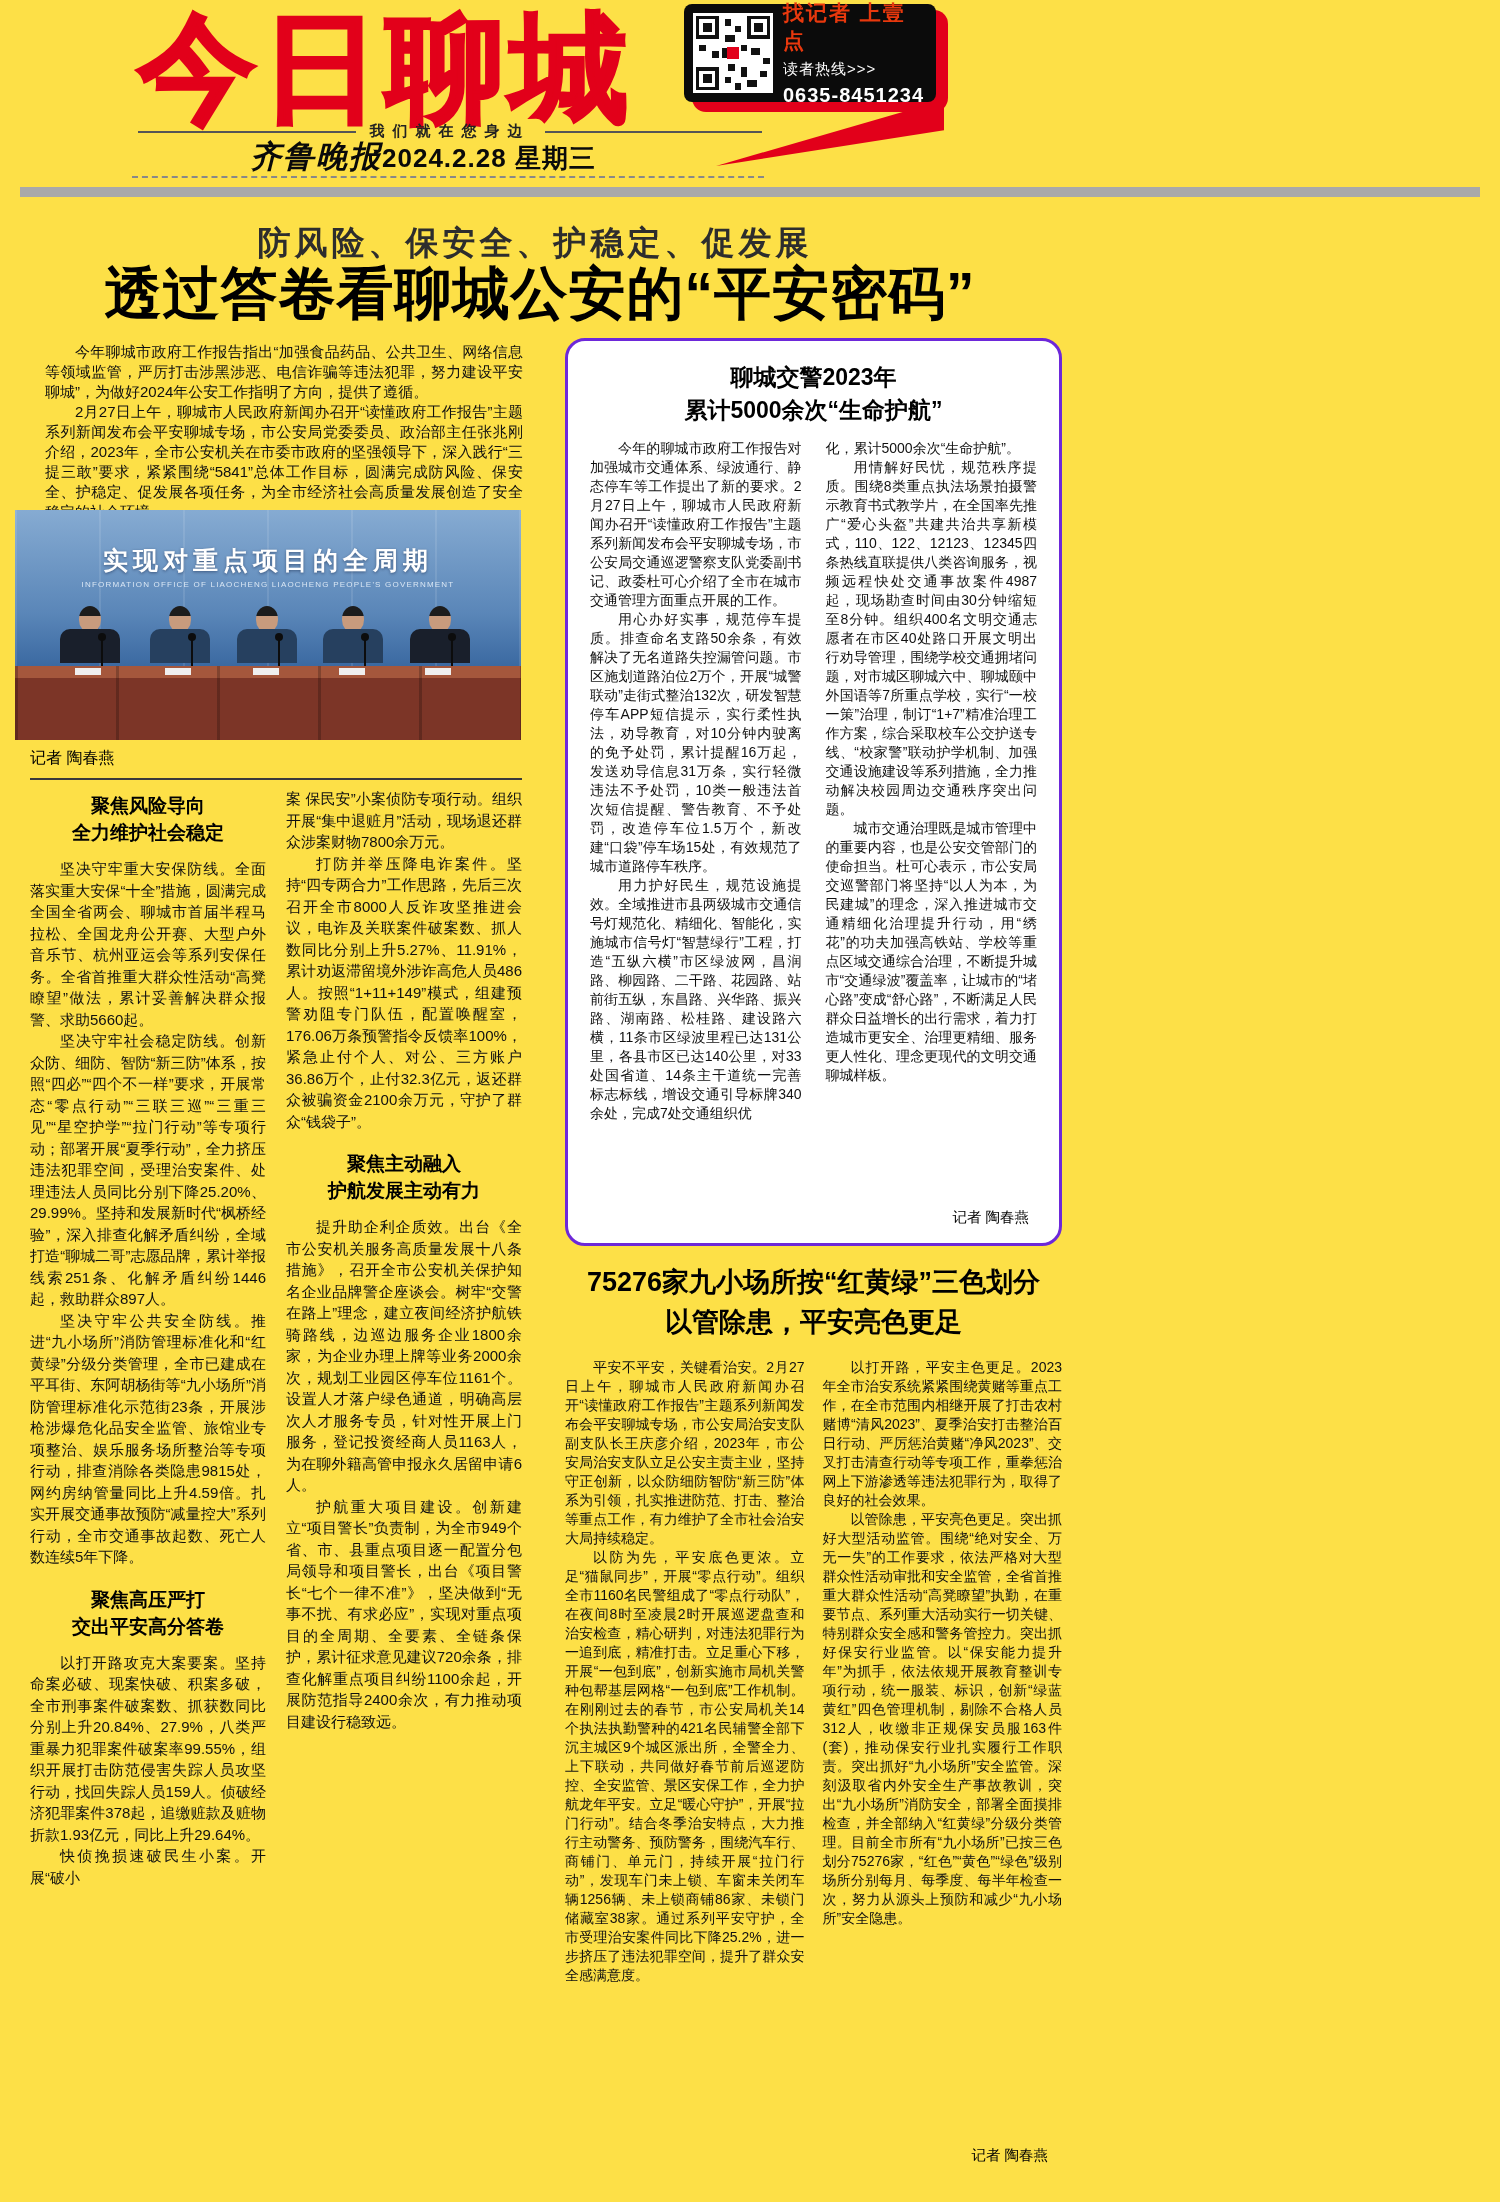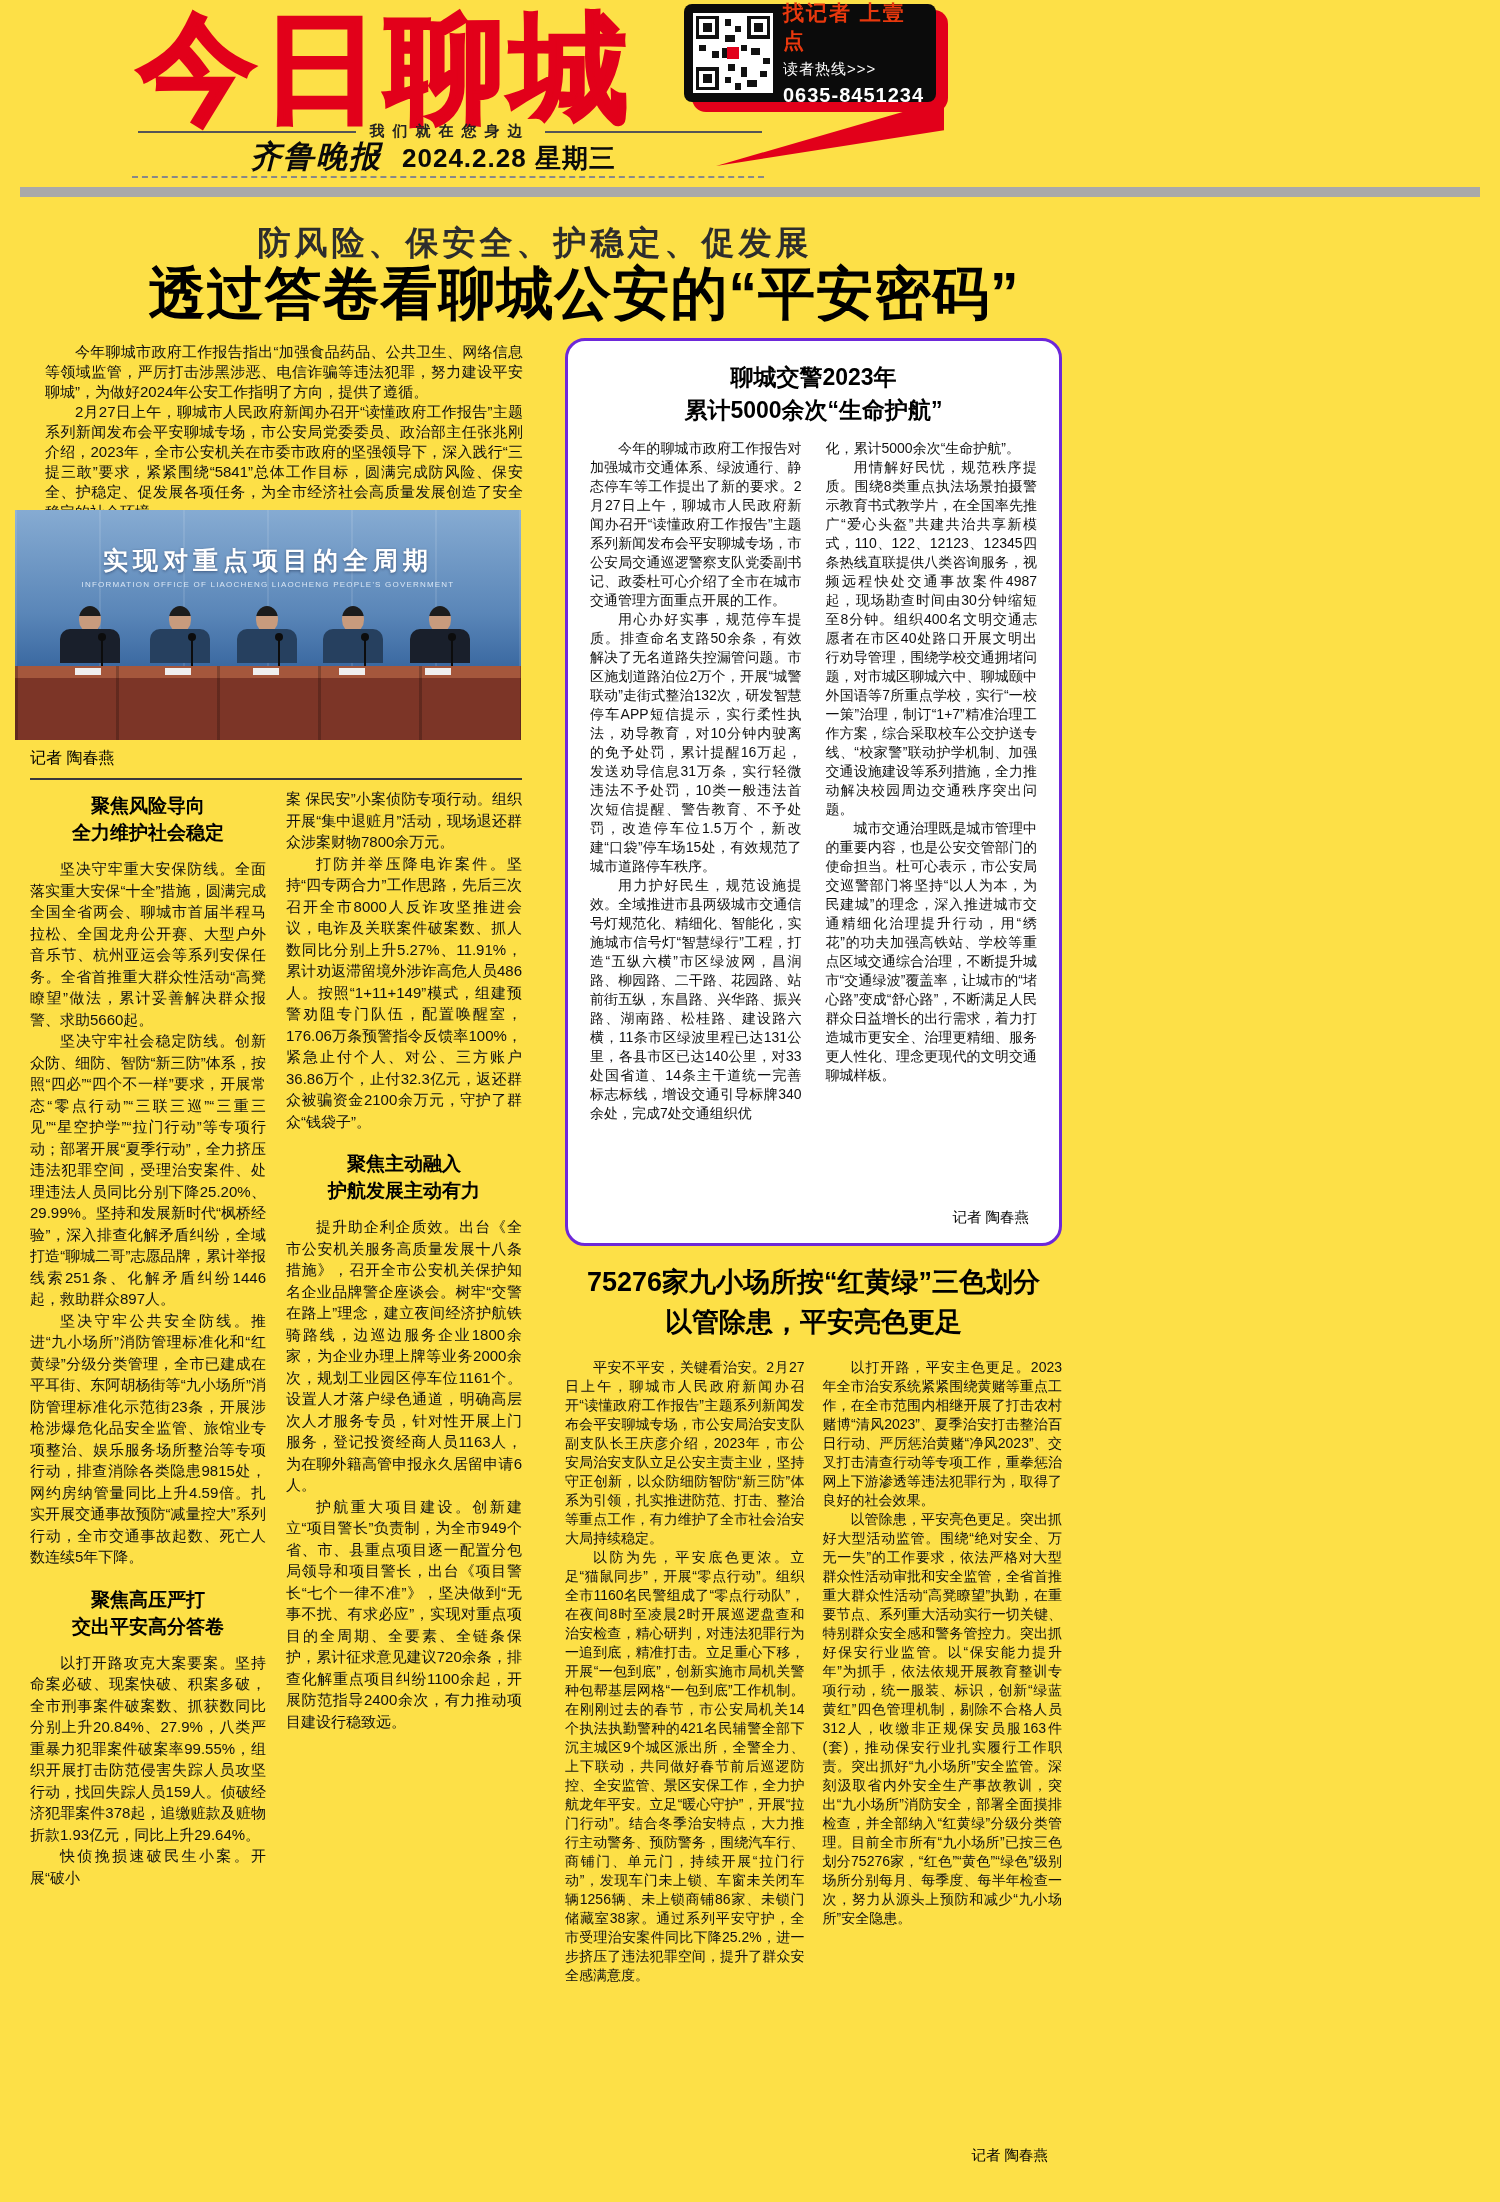--- a/index.html
+++ b/index.html
@@ -28,33 +28,33 @@
   .qr-texts { display:flex; flex-direction:column; gap:5px; }
   .qr-line1 { color:#e8380d; font-size:21px; font-weight:800; letter-spacing:2px; }
   .qr-line2 { color:#ffffff; font-size:15px; letter-spacing:1px; }
   .qr-phone { color:#ffffff; font-size:20px; font-weight:800; letter-spacing:1px; }
 
   .slogan-row { position:absolute; left:138px; top:122px; width:624px;
     display:flex; align-items:center; gap:14px; }
   .slogan-row .rule { flex:1; border-top:2px solid #555; height:0; }
   .slogan { font-size:15px; letter-spacing:8px; color:#222; font-weight:700; white-space:nowrap; }
 
-  .date-row { position:absolute; left:250px; top:136px; display:flex; align-items:baseline; gap:20px; }
+  .date-row { position:absolute; left:250px; top:136px; display:flex; align-items:baseline; }
   .paper-name { font-family:"DejaVu Serif","Liberation Serif",serif; font-style:italic;
     font-weight:900; font-size:31px; color:#0a0a0a; letter-spacing:2px; }
   .issue-date { font-size:26px; font-weight:800; color:#0a0a0a; letter-spacing:1px; }
   .dash-line { position:absolute; left:132px; top:176px; width:632px; border-top:2px dashed #888; }
 
   .gray-bar { position:absolute; left:20px; top:187px; width:1460px; height:10px; background:#a9a9a9; }
 
   
   .kicker { position:absolute; left:0; top:221px; width:1070px; text-align:center;
     font-size:33px; font-weight:700; color:#2d2d2d; letter-spacing:4px; }
   .headline { position:absolute; left:0; top:256px; width:1080px; text-align:center;
-    font-size:57px; font-weight:900; color:#000; letter-spacing:1px;margin-left:44px; }
+    font-size:57px; font-weight:900; color:#000; letter-spacing:1px; }
 
   
   .intro-wrap { position:absolute; left:45px; top:342px; width:478px; }
   .intro-wrap p { font-size:15px; line-height:20px; text-align:justify; text-indent:2em; color:#101010; }
 
   .photo { position:absolute; left:15px; top:510px; width:506px; height:230px; overflow:hidden;
     background:linear-gradient(180deg,#86abd2 0%, #5a86b8 45%, #31609a 75%); }
   .photo .panels { position:absolute; inset:0;
     background:repeating-linear-gradient(90deg, rgba(255,255,255,.10) 0 2px, rgba(0,0,0,0) 2px 84px); }
   .banner-cn { position:absolute; left:0; right:0; top:34px; text-align:center; color:#fff;

